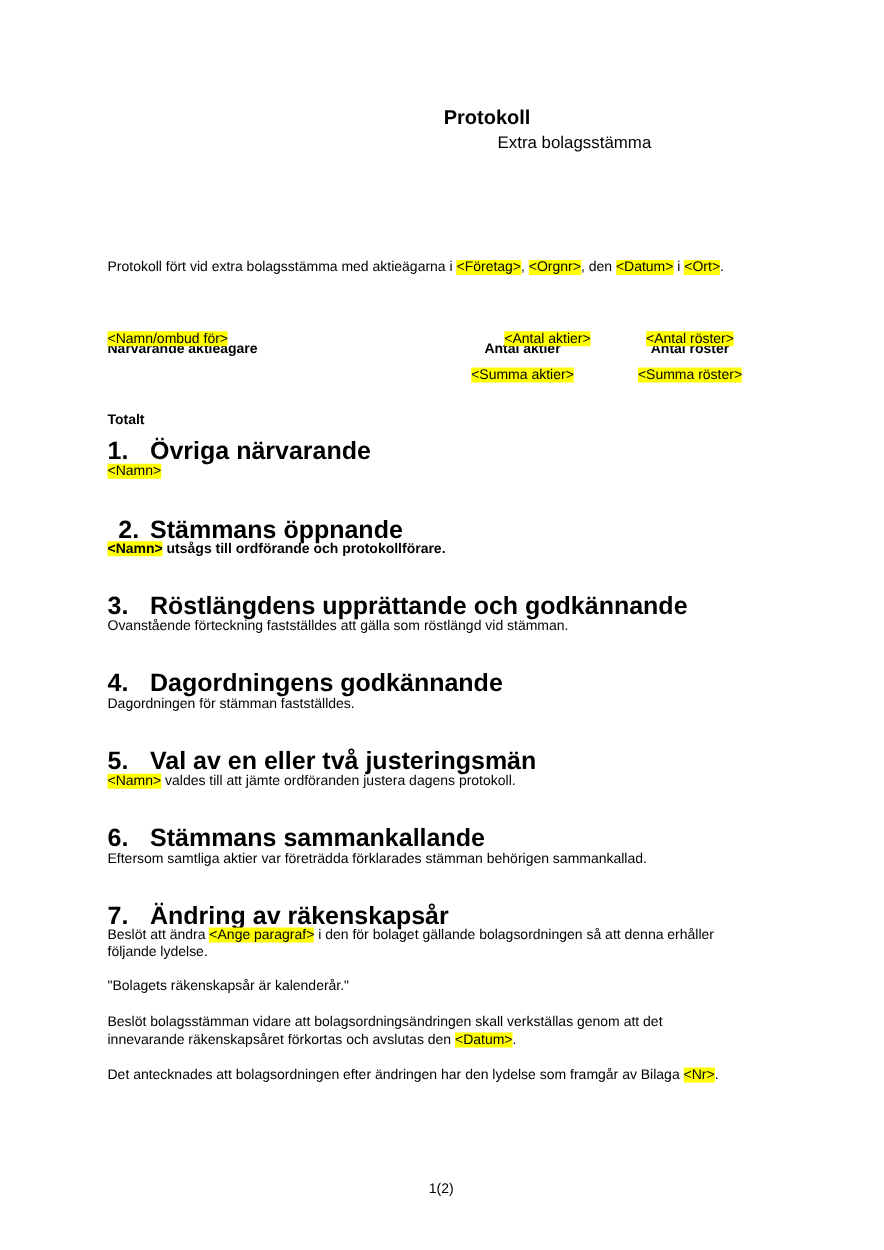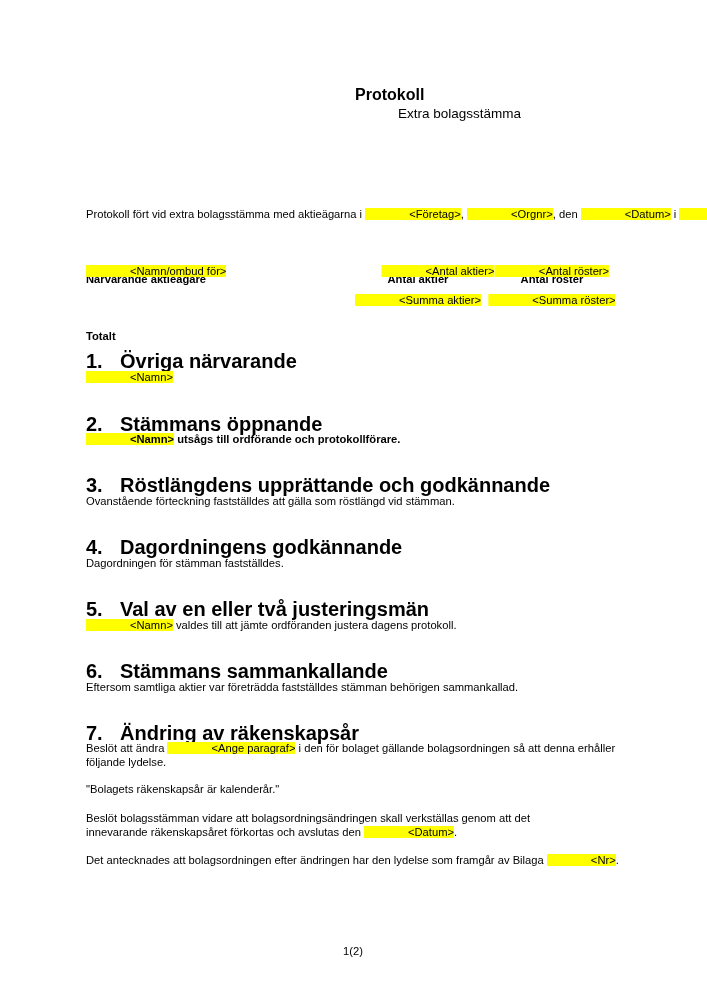--- a/index.html
+++ b/index.html
@@ -1,19 +1,19 @@
 <!DOCTYPE html>
 <html><head>
 <meta charset="utf-8">
 <style>
   html, body { margin: 0; padding: 0; background: #ffffff; }
   body { width: 707px; height: 1000px; position: relative; overflow: hidden;
          font-family: "Liberation Sans", sans-serif; color: #000; }
   .abs { position: absolute; white-space: nowrap; }
-  .hl { background: #ffff00; padding-left: 44px; }
+  .hl { background: #ffff00; }
   .title { left: 355px; top: 86px; font-size: 16px; font-weight: bold; }
   .subtitle { left: 355px; top: 106px; font-size: 13.5px; margin-left: 43px; }
   .body { font-size: 11.2px; }
   .bold { font-weight: bold; margin-top: 36px; }
   .h { font-size: 20px; font-weight: bold; }
   .h .num { display: inline-block; width: 34px; }
   .center { transform: translateX(-50%); }
 </style>
 </head>
 <body>
@@ -36,34 +36,34 @@
     <div class="abs body hl center" style="left:552px; top:265px;">&lt;Antal röster&gt;</div>
 
     <div class="abs body bold" style="left:86px; top:294px;">Totalt</div>
     <div class="abs body hl center" style="left:418px; top:294px;">&lt;Summa aktier&gt;</div>
     <div class="abs body hl center" style="left:552px; top:294px;">&lt;Summa röster&gt;</div>
   </div>
 
   <div class="abs h" style="left:86px; top:350px;"><span class="num">1.</span><span>Övriga närvarande</span></div>
   <div class="abs body" style="left:86px; top:371px;"><span class="hl">&lt;Namn&gt;</span></div>
 
-  <div class="abs h" style="left:86px; top:413px;"><span class="num">2.</span><span>Stämmans öppnande</span></div>
+  <div class="abs h" style="left:86px; top:413px;text-align:center;"><span class="num">2.</span><span>Stämmans öppnande</span></div>
   <div class="abs body" style="left:86px; top:433px;font-weight:bold;"><span class="hl">&lt;Namn&gt;</span><span> utsågs till ordförande och protokollförare.</span></div>
 
   <div class="abs h" style="left:86px; top:474px;"><span class="num">3.</span><span>Röstlängdens upprättande och godkännande</span></div>
   <div class="abs body" style="left:86px; top:495px;">Ovanstående förteckning fastställdes att gälla som röstlängd vid stämman.</div>
 
   <div class="abs h" style="left:86px; top:536px;"><span class="num">4.</span><span>Dagordningens godkännande</span></div>
   <div class="abs body" style="left:86px; top:557px;">Dagordningen för stämman fastställdes.</div>
 
   <div class="abs h" style="left:86px; top:598px;"><span class="num">5.</span><span>Val av en eller två justeringsmän</span></div>
   <div class="abs body" style="left:86px; top:619px;"><span class="hl">&lt;Namn&gt;</span><span> valdes till att jämte ordföranden justera dagens protokoll.</span></div>
 
   <div class="abs h" style="left:86px; top:660px;"><span class="num">6.</span><span>Stämmans sammankallande</span></div>
-  <div class="abs body" style="left:86px; top:681px;">Eftersom samtliga aktier var företrädda fastställdes stämman behörigen sammankallad.</div>
+  <div class="abs body" style="left:86px; top:681px;">Eftersom samtliga aktier var företrädda förklarades stämman behörigen sammankallad.</div>
 
   <div class="abs h" style="left:86px; top:722px;"><span class="num">7.</span><span>Ändring av räkenskapsår</span></div>
   <div class="abs body" style="left:86px; top:742px;"><span>Beslöt att ändra </span><span class="hl">&lt;Ange paragraf&gt;</span><span> i den för bolaget gällande bolagsordningen så att denna erhåller</span></div>
   <div class="abs body" style="left:86px; top:756px;">följande lydelse.</div>
   <div class="abs body" style="left:86px; top:783px;">"Bolagets räkenskapsår är kalenderår."</div>
   <div class="abs body" style="left:86px; top:812px;">Beslöt bolagsstämman vidare att bolagsordningsändringen skall verkställas genom att det</div>
   <div class="abs body" style="left:86px; top:826px;"><span>innevarande räkenskapsåret förkortas och avslutas den </span><span class="hl">&lt;Datum&gt;</span><span>.</span></div>
   <div class="abs body" style="left:86px; top:854px;"><span>Det antecknades att bolagsordningen efter ändringen har den lydelse som framgår av Bilaga </span><span class="hl">&lt;Nr&gt;</span><span>.</span></div>
 
   <div class="abs body center" style="left:353px; top:945px;">1(2)</div>

